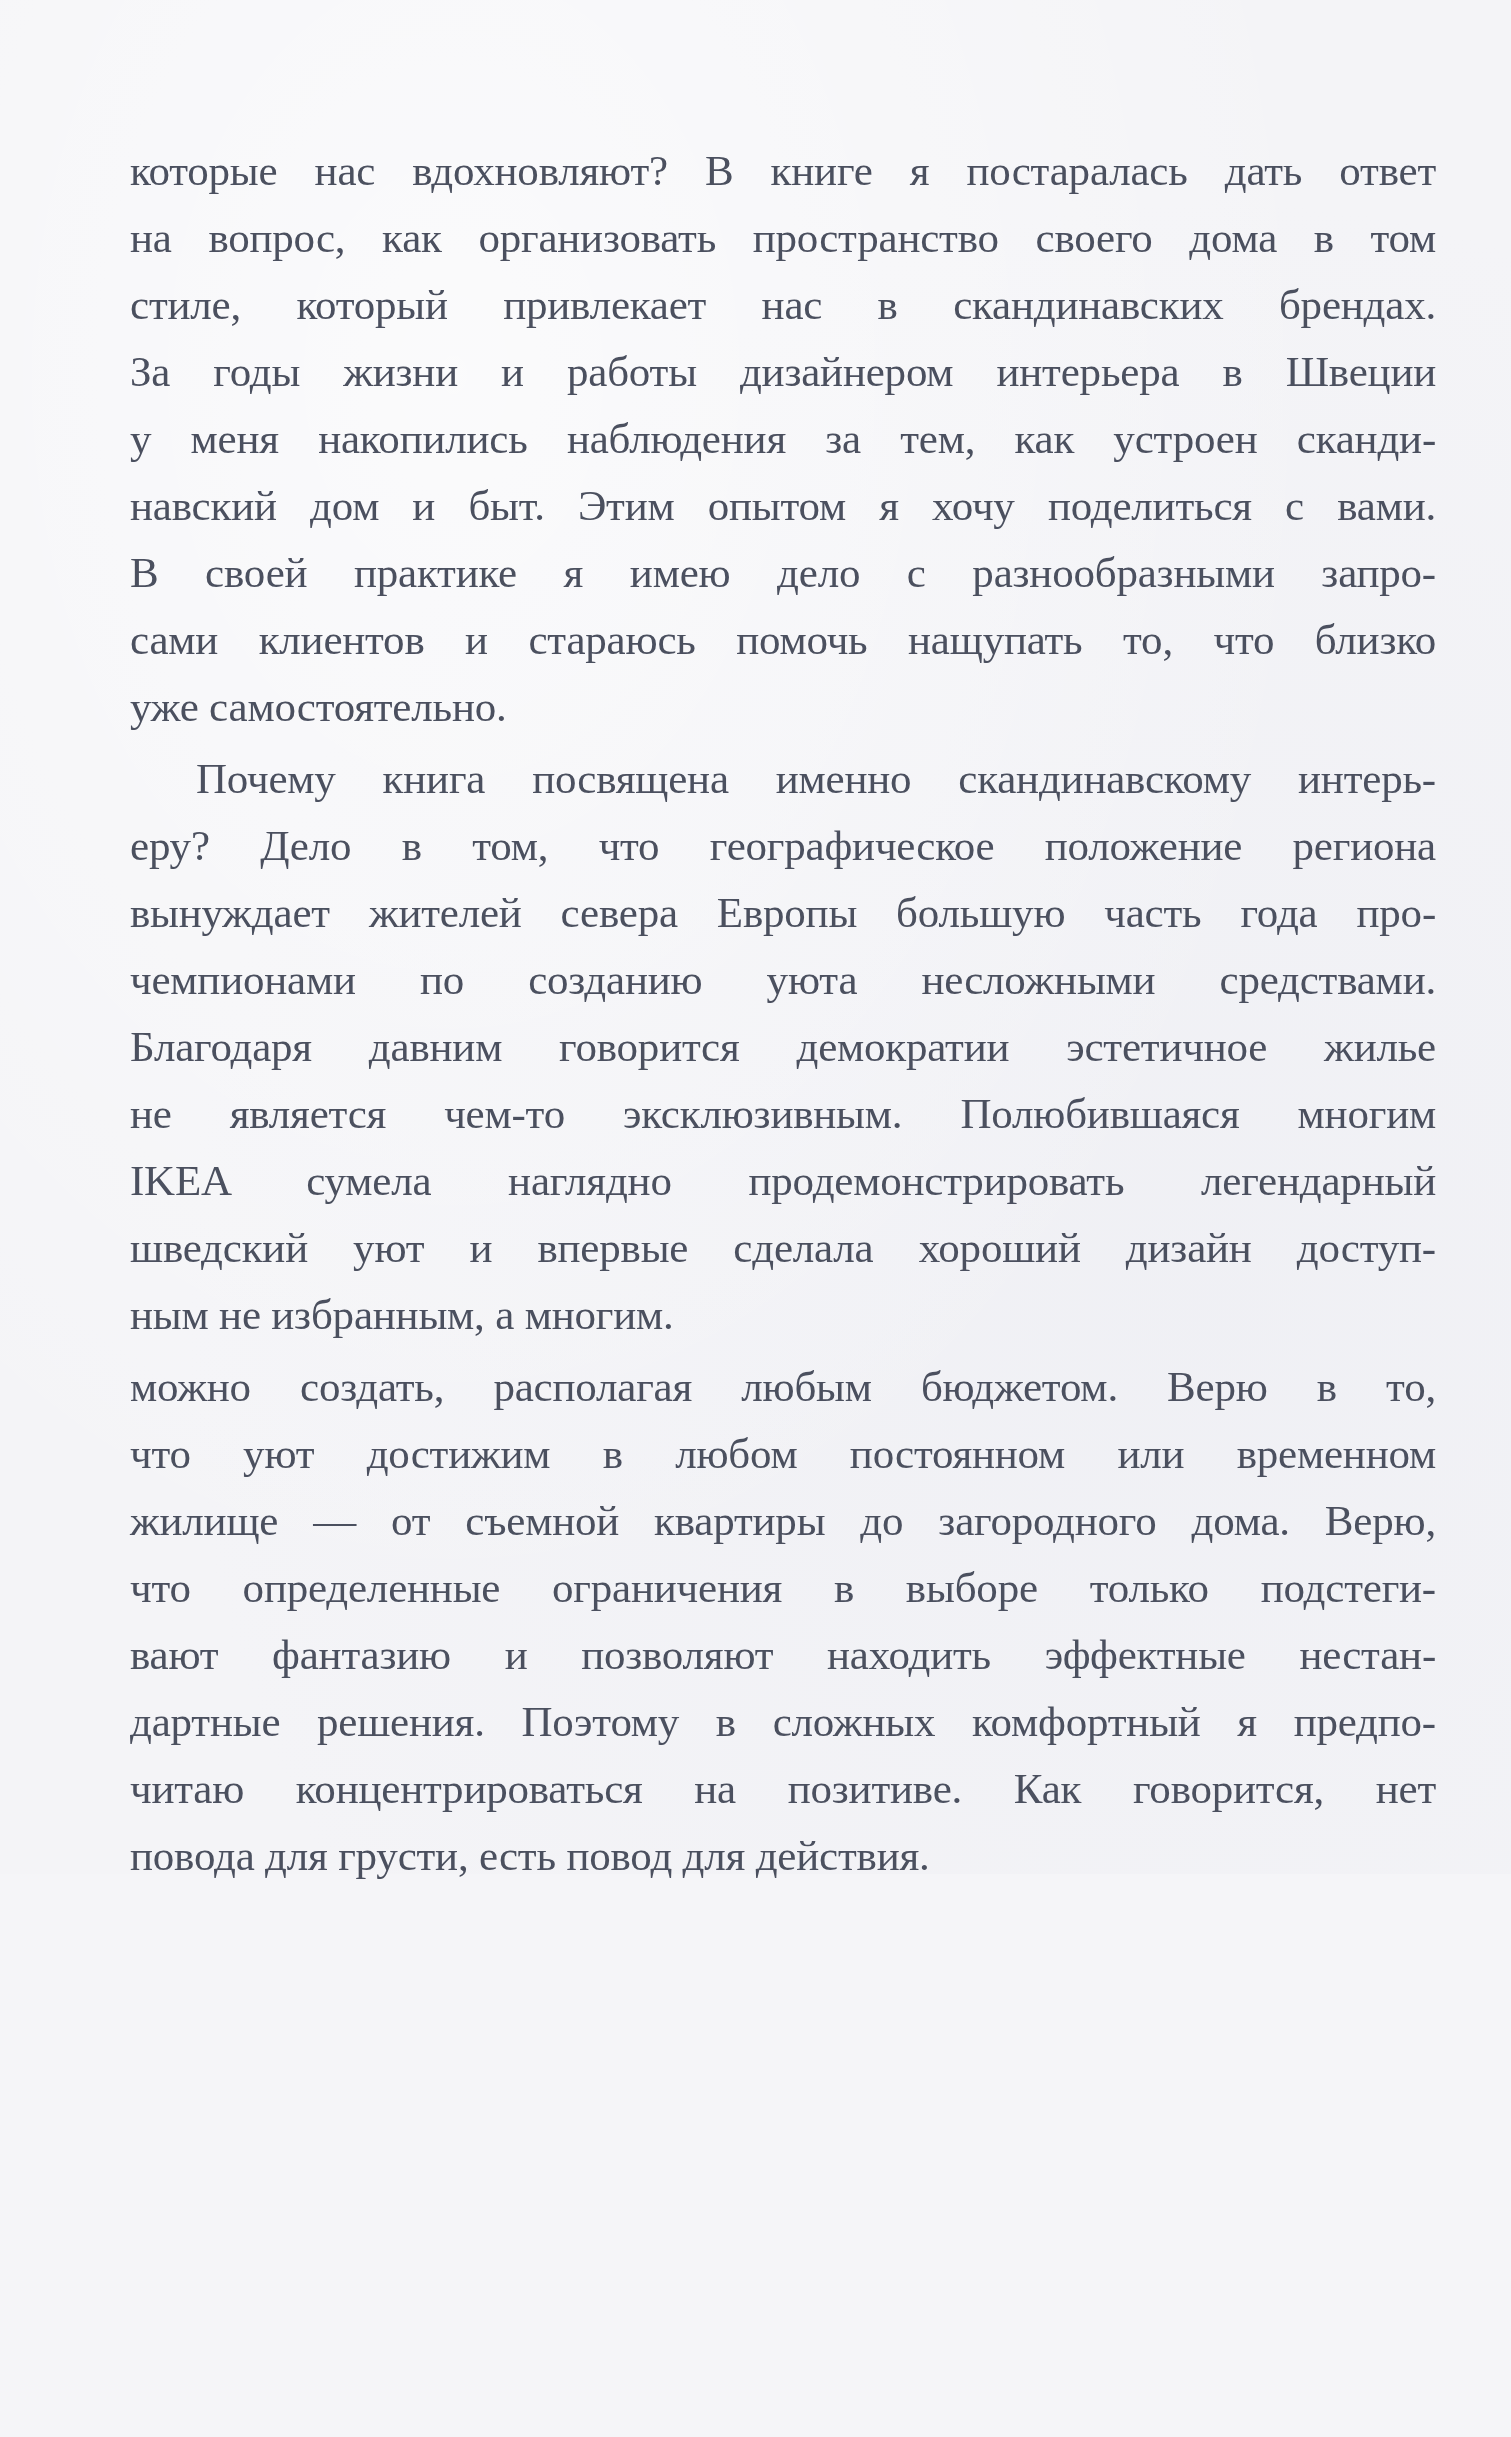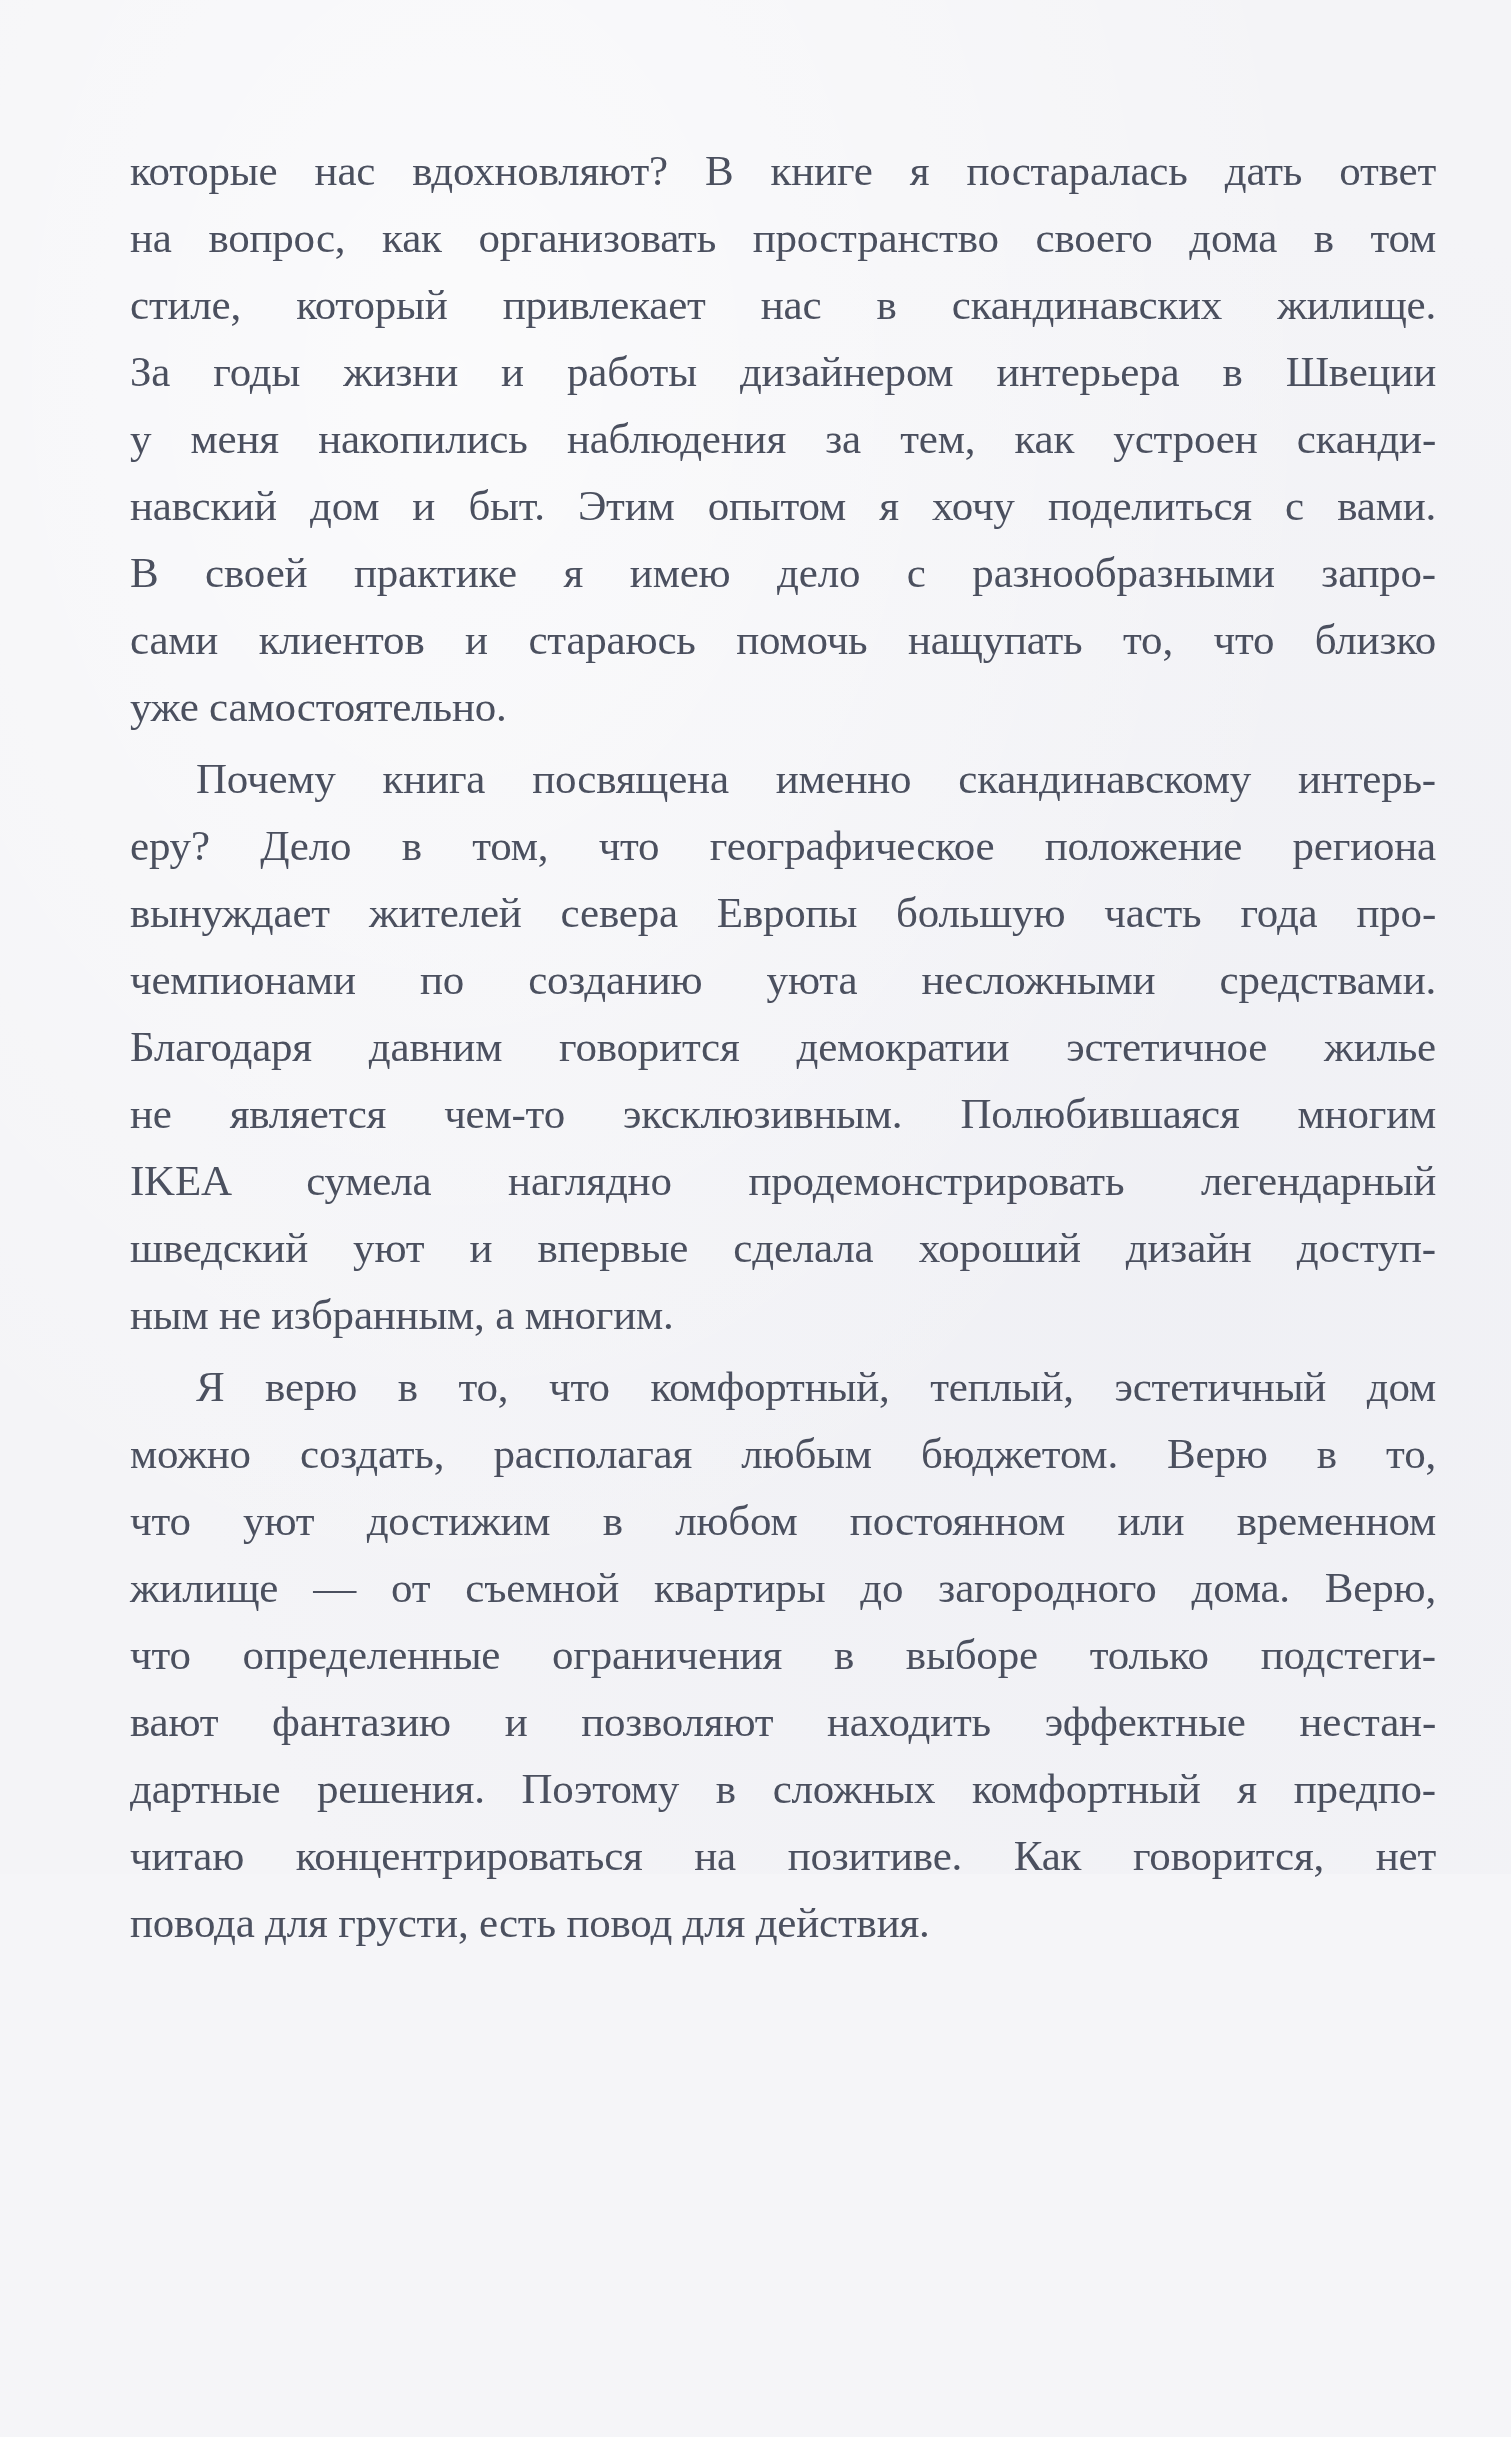--- a/index.html
+++ b/index.html
@@ -57,21 +57,21 @@
 </style>
 </head>
 <body>
 
 <div class="page">
   <div class="text-block">
 
     <p class="para">
       <span class="line">которые нас вдохновляют? В книге я постаралась дать ответ</span>
       <span class="line">на вопрос, как организовать пространство своего дома в том</span>
-      <span class="line">стиле, который привлекает нас в скандинавских жилище.</span>
+      <span class="line">стиле, который привлекает нас в скандинавских брендах.</span>
       <span class="line">За годы жизни и работы дизайнером интерьера в Швеции</span>
       <span class="line">у меня накопились наблюдения за тем, как устроен сканди-</span>
       <span class="line">навский дом и быт. Этим опытом я хочу поделиться с вами.</span>
       <span class="line">В своей практике я имею дело с разнообразными запро-</span>
       <span class="line">сами клиентов и стараюсь помочь нащупать то, что близко</span>
       <span class="line last">уже самостоятельно.</span>
     </p>
 
     <p class="para">
       <span class="line indent">Почему книга посвящена именно скандинавскому интерь-</span>
@@ -79,21 +79,20 @@
       <span class="line">вынуждает жителей севера Европы большую часть года про-</span>
       <span class="line">чемпионами по созданию уюта несложными средствами.</span>
       <span class="line">Благодаря давним говорится демократии эстетичное жилье</span>
       <span class="line">не является чем-то эксклюзивным. Полюбившаяся многим</span>
       <span class="line">IKEA сумела наглядно продемонстрировать легендарный</span>
       <span class="line">шведский уют и впервые сделала хороший дизайн доступ-</span>
       <span class="line last">ным не избранным, а многим.</span>
     </p>
 
     <p class="para">
-      <span class="line indent">Я верю в то, что комфортный, теплый, эстетичный дом</span>
       <span class="line">можно создать, располагая любым бюджетом. Верю в то,</span>
       <span class="line">что уют достижим в любом постоянном или временном</span>
       <span class="line">жилище — от съемной квартиры до загородного дома. Верю,</span>
       <span class="line">что определенные ограничения в выборе только подстеги-</span>
       <span class="line">вают фантазию и позволяют находить эффектные нестан-</span>
       <span class="line">дартные решения. Поэтому в сложных комфортный я предпо-</span>
       <span class="line">читаю концентрироваться на позитиве. Как говорится, нет</span>
       <span class="line last">повода для грусти, есть повод для действия.</span>
     </p>
 

